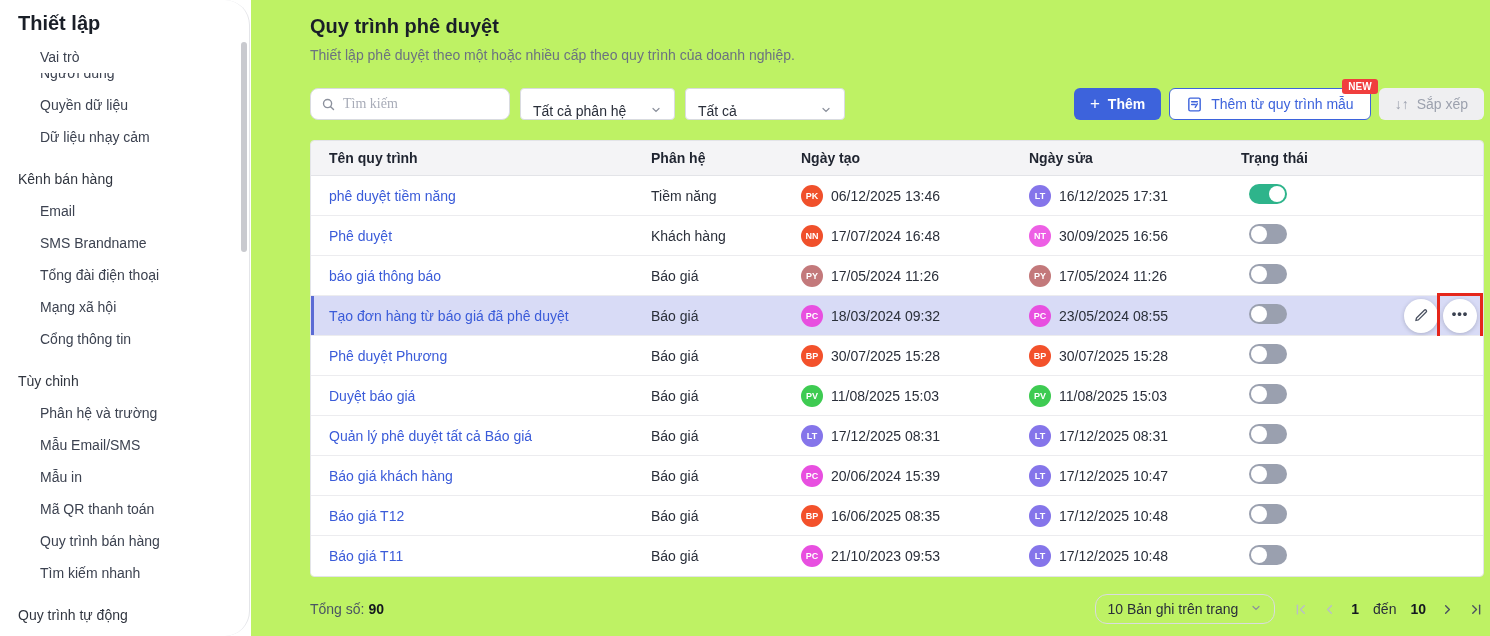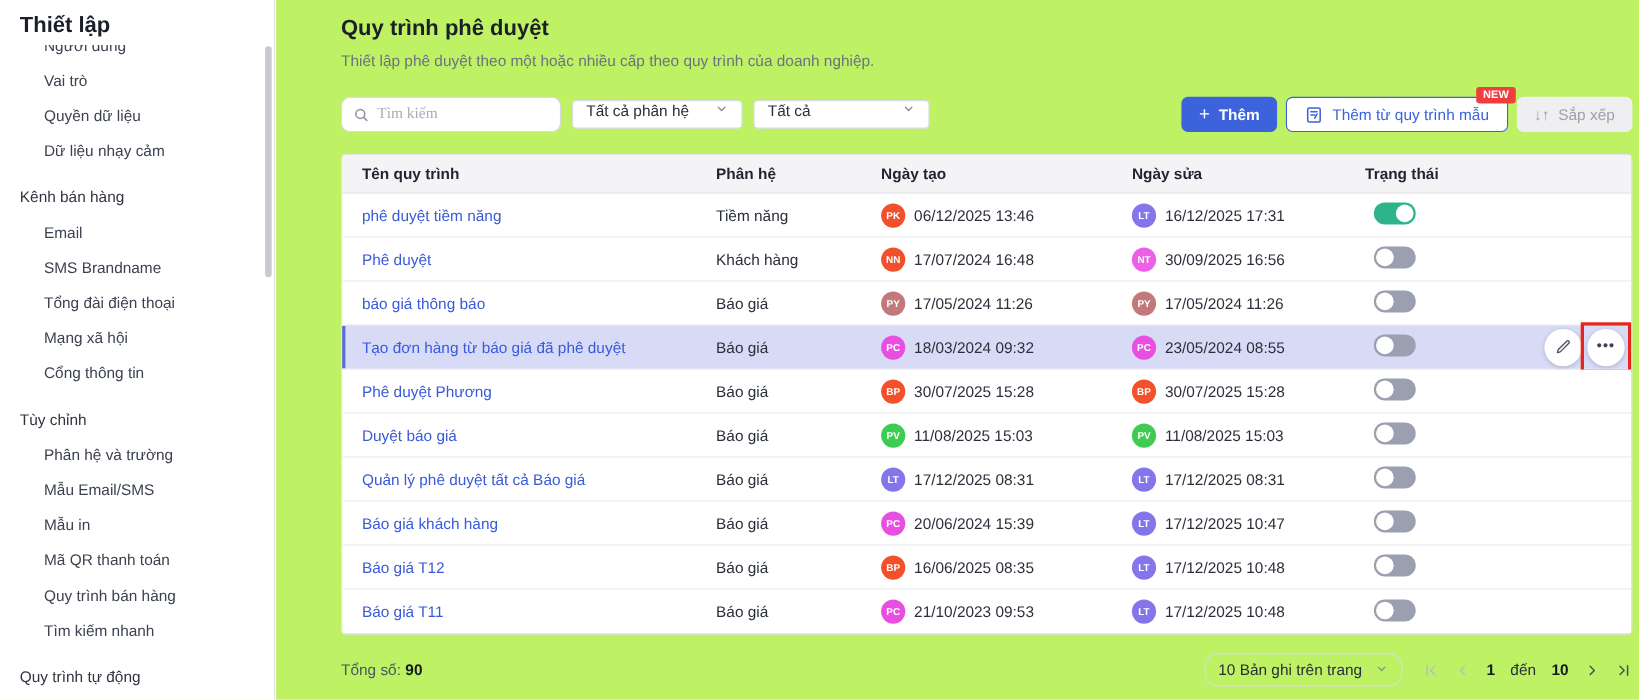--- a/index.html
+++ b/index.html
@@ -1,21 +1,21 @@
 <!DOCTYPE html>
 <html><head>
 <meta charset="utf-8">
 <style>
   * { margin:0; padding:0; box-sizing:border-box; }
   html,body { width:1490px; height:636px; overflow:hidden; background:#fff;
     font-family:"Liberation Sans","DejaVu Sans",sans-serif; font-size:14px; color:#2A2F3A; }
 
   
   .sidebar { position:absolute; left:0; top:0; width:250px; height:636px; background:#fff;
-    border-right:1px solid #E4E5E9; overflow:hidden; }
+    border-right:1px solid #E4E5E9; overflow:hidden;border-radius:25px; }
   .sidebar-title { font-size:20px; font-weight:bold; color:#1A1F28; padding:12px 0 6px 18px; }
   .side-group { margin-bottom:10px; }
   .side-header { height:32px; display:flex; align-items:center; padding-left:18px;
     color:#30353F; font-weight:500; }
   .side-item { height:32px; display:flex; align-items:center; padding-left:40px;
     color:#3C4250; cursor:pointer; }
   .side-item.clipped { height:16px; overflow:hidden; }
   .side-item.clipped span { display:block; line-height:32px; margin-top:-16px; }
   .side-scrollbar { position:absolute; right:2px; top:42px; width:6px; height:210px;
     border-radius:3px; background:#C9CACF; }
@@ -26,21 +26,21 @@
   .page-title { font-size:20px; font-weight:bold; color:#1A1F28; margin-top:15px; }
   .page-subtitle { color:#6B7280; margin-top:9px; }
 
   
   .toolbar { display:flex; align-items:center; margin-top:25px; height:32px; }
   .search-box { display:flex; align-items:center; width:200px; height:32px;
     border:1px solid #D9DBE0; border-radius:8px; padding:0 10px; gap:7px; background:#fff; }
   .search-box input { border:none; outline:none; width:100%; font-size:14px;
     font-family:Liberation Serif, serif; color:#2A2F3A; }
   .search-box input::placeholder { color:#A8ACB8; }
-  .dropdown { display:flex; align-items:flex-start; justify-content:space-between; height:26px;
+  .dropdown { display:flex; align-items:flex-end; justify-content:space-between; height:32px;
     border:1px solid #D9DBE0; border-radius:4px; padding:0 12px; background:#fff;
     margin-left:10px; cursor:pointer; }
   .dd-module { width:155px; } .dd-status { width:160px; }
   .chev { color:#8B909C; }
   .toolbar-right { margin-left:auto; display:flex; align-items:center; gap:8px; }
   .btn { height:32px; border-radius:6px; border:none; cursor:pointer; font-size:14px;
     font-family:inherit; display:flex; align-items:center; gap:8px; padding:0 16px; }
   .btn-add { background:#3D63DC; color:#fff; font-weight:bold; }
   .btn-template { background:#fff; color:#3D63DC; border:1px solid #3D63DC;
     position:relative; font-weight:500; }
@@ -93,25 +93,25 @@
 </style>
 </head>
 <body>
 
 <div class="sidebar">
   <div class="sidebar-title">Thiết lập</div>
   <div>
   <div class="side-group">
 
     <div>
+          <div class="side-item">
+            <span>Vai trò</span>
+          </div>
           <div class="side-item clipped">
             <span>Người dùng</span>
-          </div>
-          <div class="side-item">
-            <span>Vai trò</span>
           </div>
           <div class="side-item">
             <span>Quyền dữ liệu</span>
           </div>
           <div class="side-item">
             <span>Dữ liệu nhạy cảm</span>
           </div>
         </div>
   </div>
 

